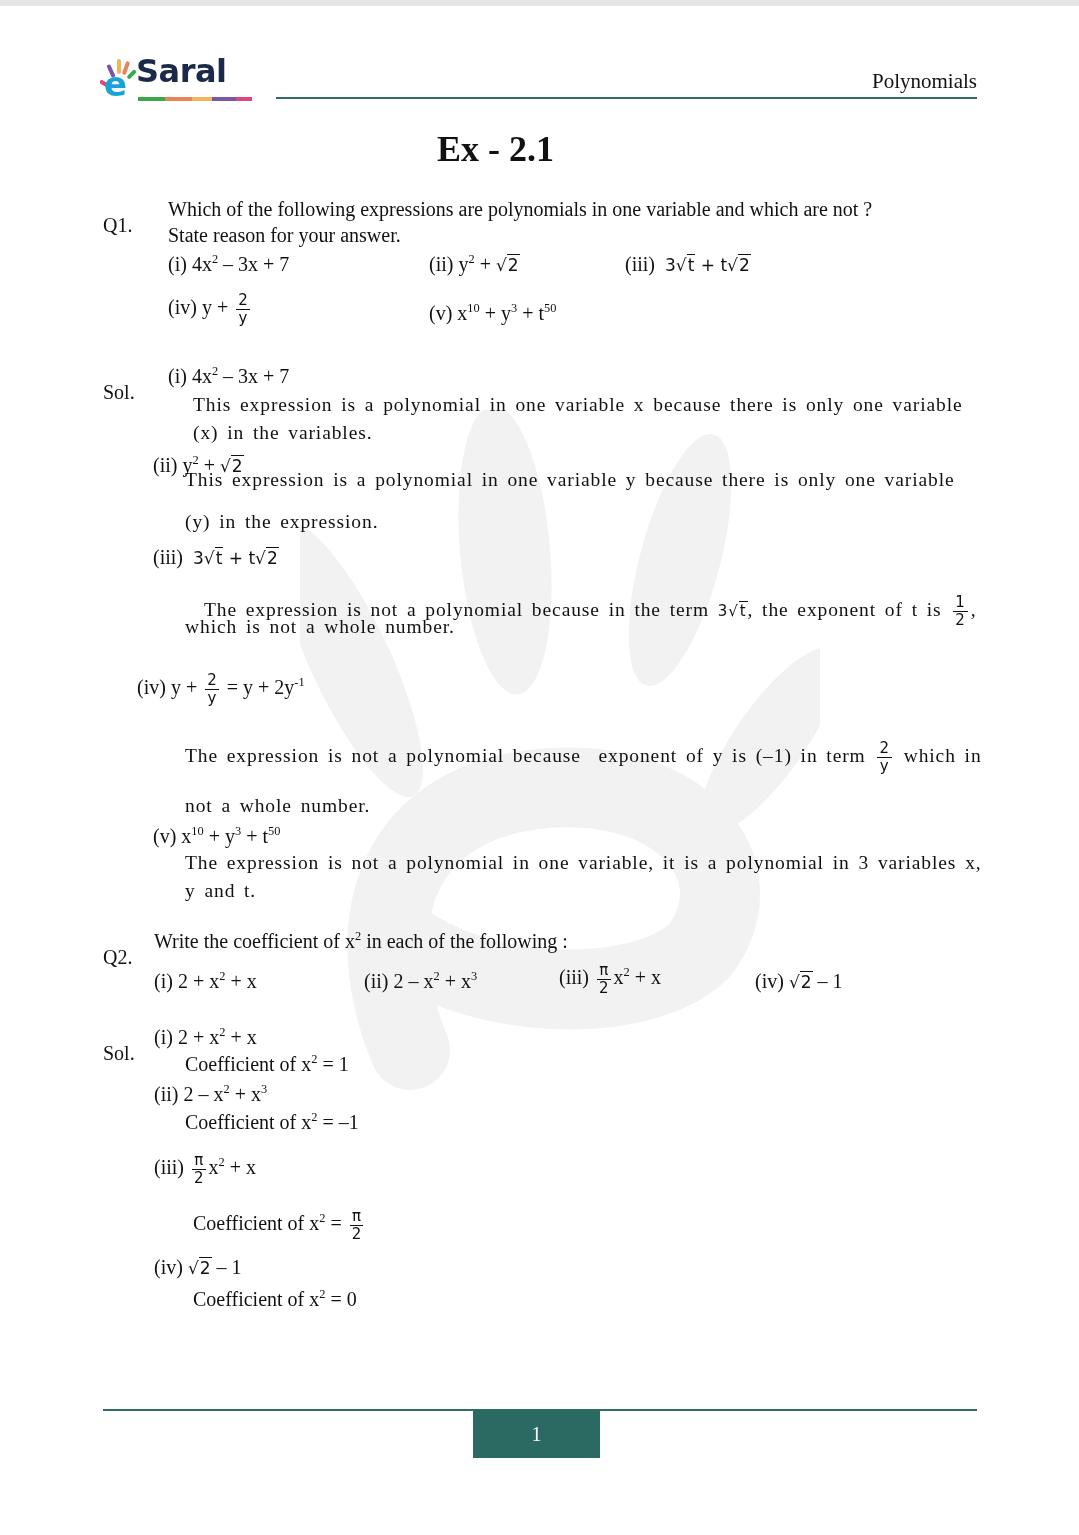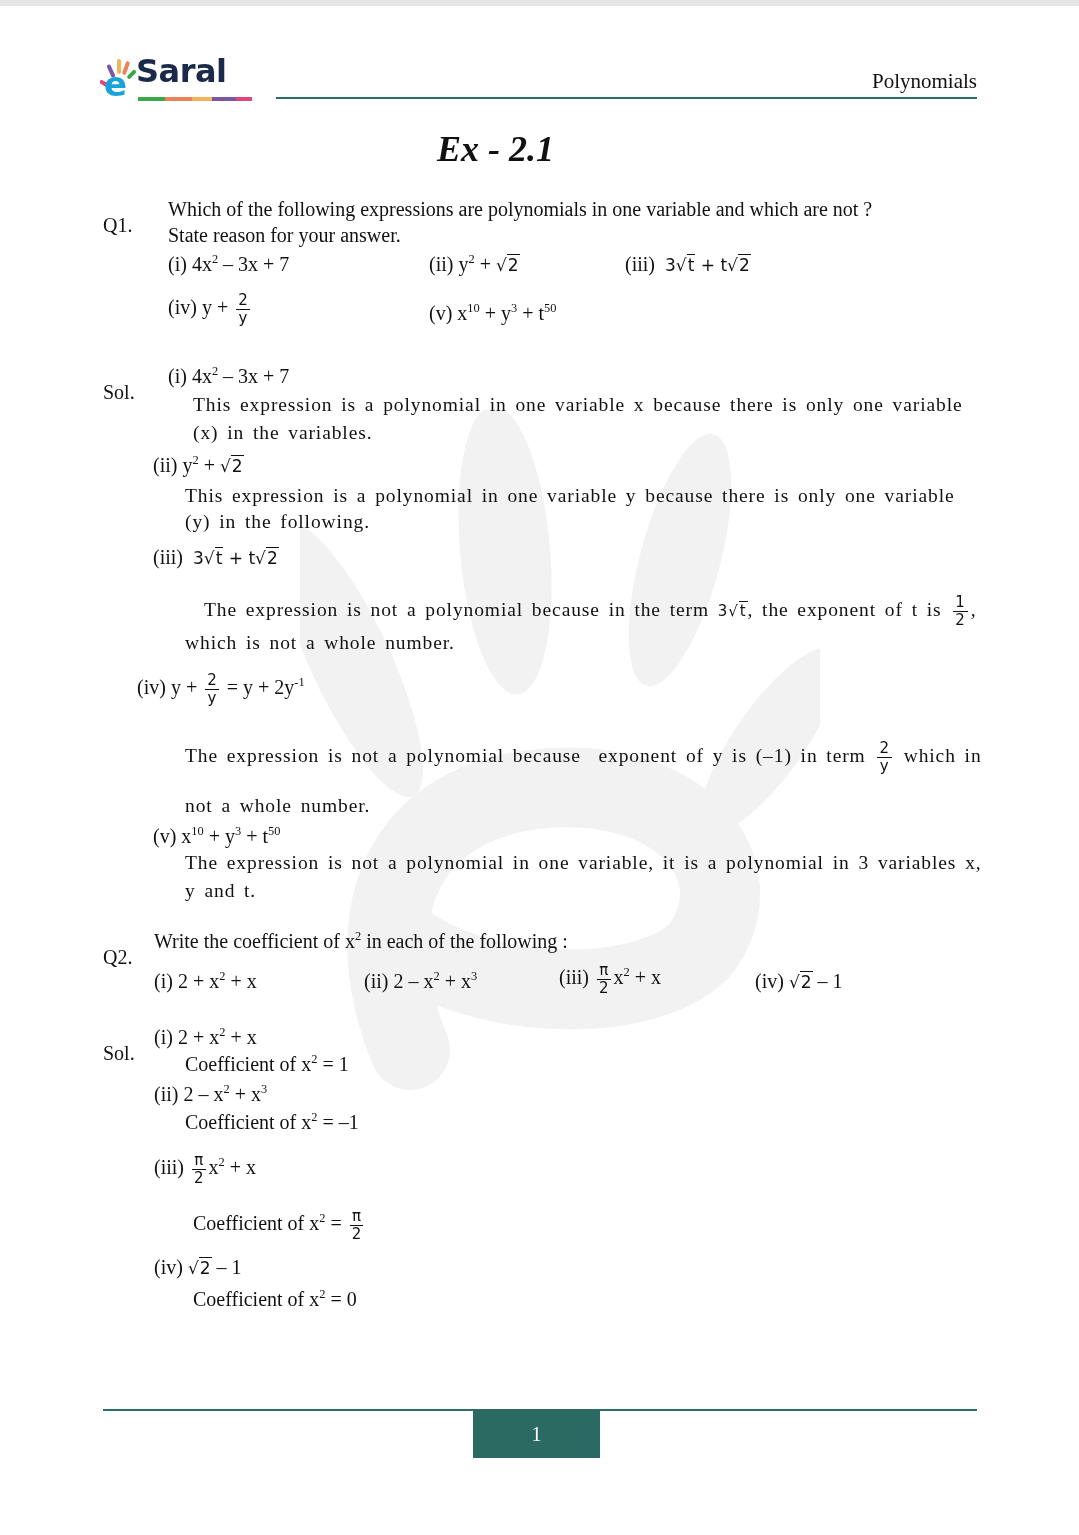--- a/index.html
+++ b/index.html
@@ -12,21 +12,21 @@
   .watermark { position:absolute; left:300px; top:410px; width:520px; height:820px; pointer-events:none; }
 
   
   .logo { position:absolute; left:100px; top:56px; width:152px; height:46px; }
   .logo-text { position:absolute; left:36px; top:-4px; font-family:"DejaVu Sans", sans-serif; font-weight:bold; font-size:32px; color:#1b2a4a; letter-spacing:-0.5px; }
   .logo-e { position:absolute; left:4px; top:8px; font-family:"DejaVu Sans", sans-serif; font-weight:bold; font-size:34px; color:#1aa3d9; }
   .logo-bar { position:absolute; top:41px; height:4px; }
   .header-line { position:absolute; left:276px; top:97px; width:701px; height:2px; background:#2e6e64; }
   .chapter { position:absolute; right:102px; top:69px; font-size:21px; }
 
-  .title { position:absolute; left:0; width:991px; top:128px; text-align:center; font-weight:bold; font-size:36px;font-style:italic; }
+  .title { position:absolute; left:0; width:991px; top:128px; text-align:center; font-weight:bold; font-size:36px; }
 
   .t20 { font-size:20px; }
   .t19 { font-size:19.5px; }
   .bold { font-weight:normal;margin-top:16px; }
   .just { letter-spacing:0.9px; word-spacing:3px; }
   sup { font-size:0.62em; vertical-align:0.62em; line-height:0; }
   .sqrt { font-family:"DejaVu Sans", sans-serif; font-size:0.85em; }
   .sqrt .rad { border-top:1px solid #111; padding:0 1px; }
   .frac { display:inline-block; vertical-align:middle; text-align:center; font-family:"DejaVu Sans", sans-serif; font-size:15px; line-height:17px; margin:0 3px; }
   .frac .num { display:block; border-bottom:1px solid #111; padding:0 2px; }
@@ -95,30 +95,30 @@
 <div class="abs t20 bold" style="left:103px;top:365px">Sol.</div>
 <div class="abs t20" style="left:168px;top:365px">
   <span>(i)</span> 4x<sup>2</sup> – 3x + 7
 </div>
 <div class="abs t19 just" style="left:193px;top:394px">This expression is a polynomial in one variable x because there is only one variable</div>
 <div class="abs t19 just" style="left:193px;top:422px">(x) in the variables.</div>
 
 <div class="abs t20" style="left:153px;top:454px">
   <span>(ii)</span> y<sup>2</sup> + <span class="sqrt">√<span class="rad">2</span></span>
 </div>
-<div class="abs t19 just" style="left:185px;top:485px">This expression is a polynomial in one variable y because there is only one variable</div>
-<div class="abs t19 just" style="left:185px;top:511px">(y) in the following.</div>
+<div class="abs t19 just" style="left:185px;top:469px">This expression is a polynomial in one variable y because there is only one variable</div>
+<div class="abs t19 just" style="left:185px;top:511px">(y) in the expression.</div>
 
 <div class="abs t20" style="left:153px;top:546px">
   <span>(iii)</span>&nbsp; <span class="sqrt">3√<span class="rad">t</span> + t√<span class="rad">2</span></span>
 </div>
 <div class="abs t19 just" style="left:204px;top:594px">
   The expression is not a polynomial because in the term <span class="sqrt" style="font-size:15px">3√<span class="rad">t</span></span>, the exponent of t is <span class="frac"><span class="num">1</span><span class="den">2</span></span>,
 </div>
-<div class="abs t19 just" style="left:185px;top:632px">which is not a whole number.</div>
+<div class="abs t19 just" style="left:185px;top:616px">which is not a whole number.</div>
 
 <div class="abs t20" style="left:137px;top:672px">
   <span>(iv)</span> y + <span class="frac"><span class="num">2</span><span class="den">y</span></span> = y + 2y<sup>-1</sup>
 </div>
 <div class="abs t19 just" style="left:185px;top:740px">
   The expression is not a polynomial because&nbsp; exponent of y is (–1) in term <span class="frac"><span class="num">2</span><span class="den">y</span></span> which in
 </div>
 <div class="abs t19 just" style="left:185px;top:795px">not a whole number.</div>
 
 <div class="abs t20" style="left:153px;top:825px">

